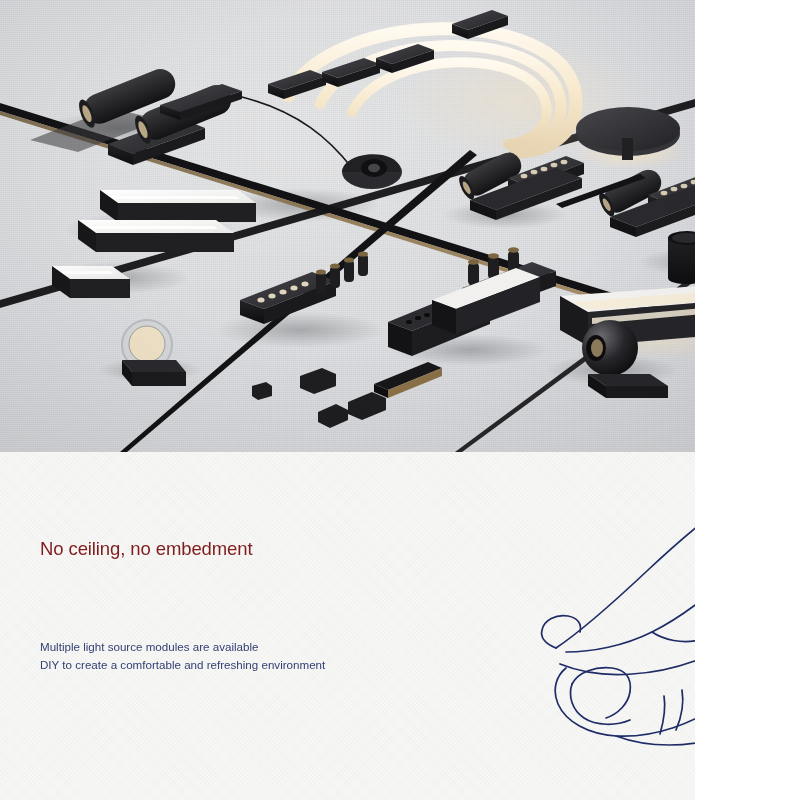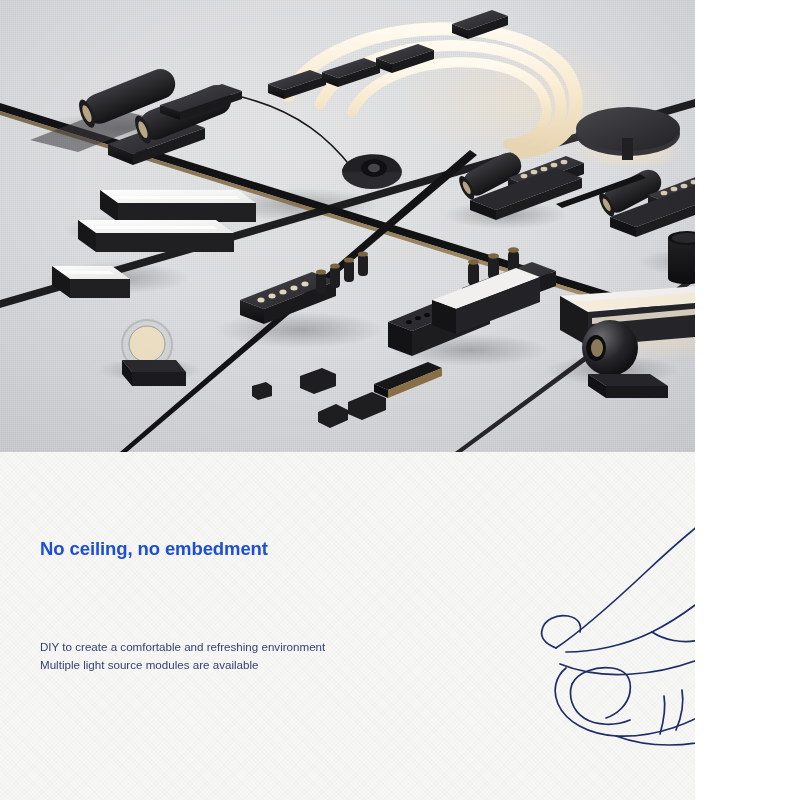--- a/index.html
+++ b/index.html
@@ -24,21 +24,21 @@
   
   .lower{position:absolute;left:0;top:452px;width:800px;height:348px;
          background:#f7f7f6;overflow:hidden;}
   .lower-grain{position:absolute;inset:0;pointer-events:none;opacity:.5;
         background-image:
           repeating-linear-gradient(45deg, rgba(0,0,0,.030) 0 1px, rgba(255,255,255,0) 1px 3px),
           repeating-linear-gradient(-45deg, rgba(0,0,0,.024) 0 1px, rgba(255,255,255,0) 1px 3px);}
 
   
   .copy{position:absolute;left:40px;top:84px;width:470px;}
-  .h1{font-size:18.5px;font-weight:bold;color:#1d4ed8;letter-spacing:-.1px;
+  .h1{font-size:18.5px;font-weight:normal;color:#7f1d1d;letter-spacing:-.1px;
       line-height:1.38;margin:0 0 7px 0;}
   .h2{font-size:18.5px;font-weight:bold;color:#1c2a63;letter-spacing:-.15px;
       line-height:1.38;margin:0;max-width:430px;}
   .sub{position:absolute;left:40px;top:186px;width:420px;
        font-size:11.6px;color:#323f73;line-height:1.52;}
   .sub div{white-space:nowrap;}
 
   
   .badge{position:absolute;left:710px;top:414px;width:72px;height:72px;border-radius:50%;
          background:#1e2f6e;display:flex;align-items:center;justify-content:center;
@@ -419,19 +419,19 @@
 
         <path d="M790,236 C800,250 808,266 812,284"></path>
       </g>
     </svg>
 
     <div class="copy">
       <p class="h1">No ceiling, no embedment</p>
     </div>
 
     <div class="sub">
+      <div>Multiple light source modules are available</div>
       <div>DIY to create a comfortable and refreshing environment</div>
-      <div>Multiple light source modules are available</div>
     </div>
 
   </div>
 
 </div>
 
 </body></html>

